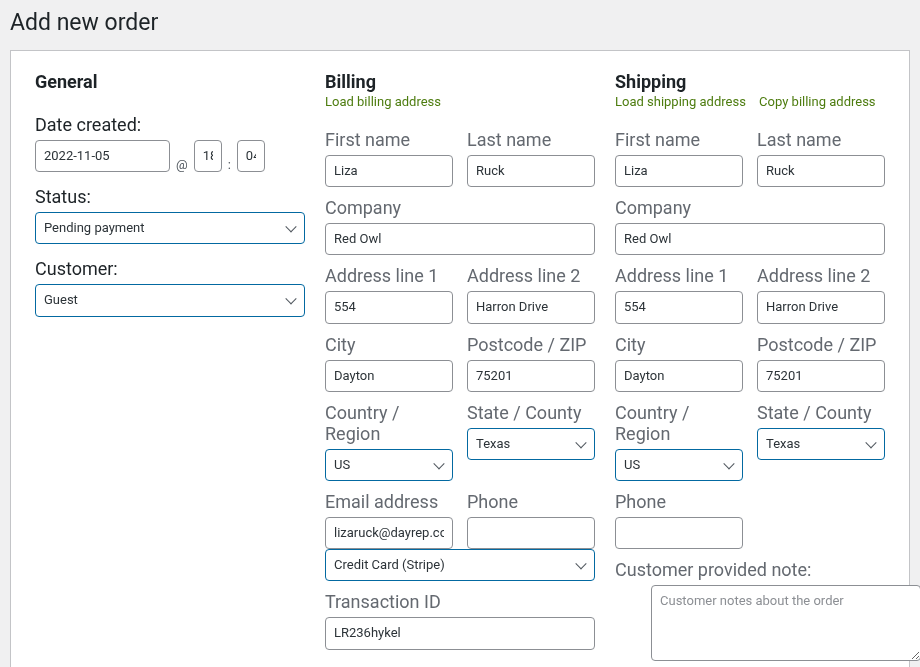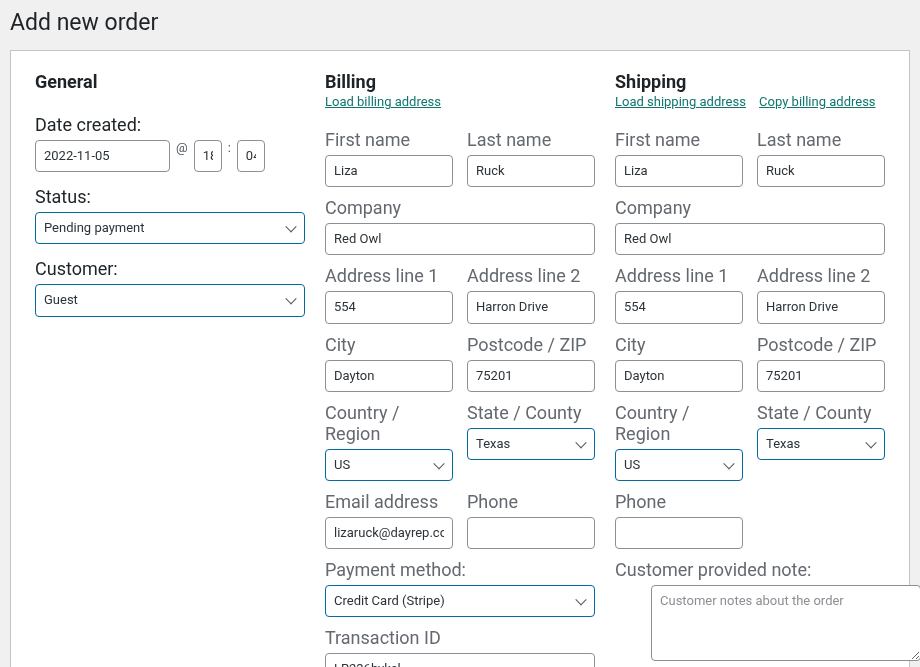--- a/index.html
+++ b/index.html
@@ -40,22 +40,21 @@
     .section-heading {
       font-size: 18px;
       font-weight: 700;
       color: #1d2327;
       margin-bottom: 2px;
     }
     .section-links {
       margin-bottom: 10px;
     }
     .section-links a {
-      color: #0f766e;
-      text-decoration: underline;
+      color: #4d7c0f;
       font-size: 13px;
       cursor: pointer;
     }
     .section-links a + a { margin-left: 10px; }
     .field-label {
       display: block;
       color: #646970;
       font-size: 18px;
       margin-bottom: 5px;
       margin-top: 10px;
@@ -104,21 +103,21 @@
       transform: translateY(-65%) rotate(45deg);
       pointer-events: none;
     }
     .row2 {
       display: flex;
       gap: 14px;
     }
     .row2 > div { flex: 1; min-width: 0; }
     .date-row {
       display: flex;
-      align-items: flex-start;
+      align-items: flex-end;
       gap: 6px;
     }
     .date-row .date-input { width: 135px; }
     .date-row .time-input { width: 28px; text-align: left; }
     .date-row .sep { color: #50575e; font-size: 13px; }
     .general-select { width: 100%; }
     .spacer-links-none { height: 8px; }
     ::placeholder { color: #8c8f94; }
   </style>
 </head>
@@ -219,21 +218,20 @@
         <div>
           <label class="field-label">Email address</label>
           <input type="text" value="lizaruck@dayrep.com" style="">
         </div>
         <div>
           <label class="field-label">Phone</label>
           <input type="text" value="" style="">
         </div>
       </div>
 
-      <label class="field-label">Payment method:</label>
       <div class="select">
         <select><option>Credit Card (Stripe)</option></select>
       </div>
 
       <label class="field-label">Transaction ID</label>
       <input type="text" value="LR236hykel" style="">
     </div>
 
     <div class="col">
       <div class="section-heading">Shipping</div>

